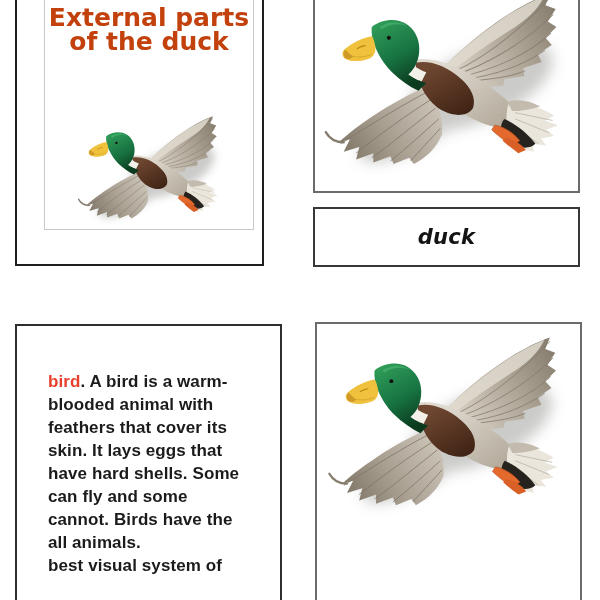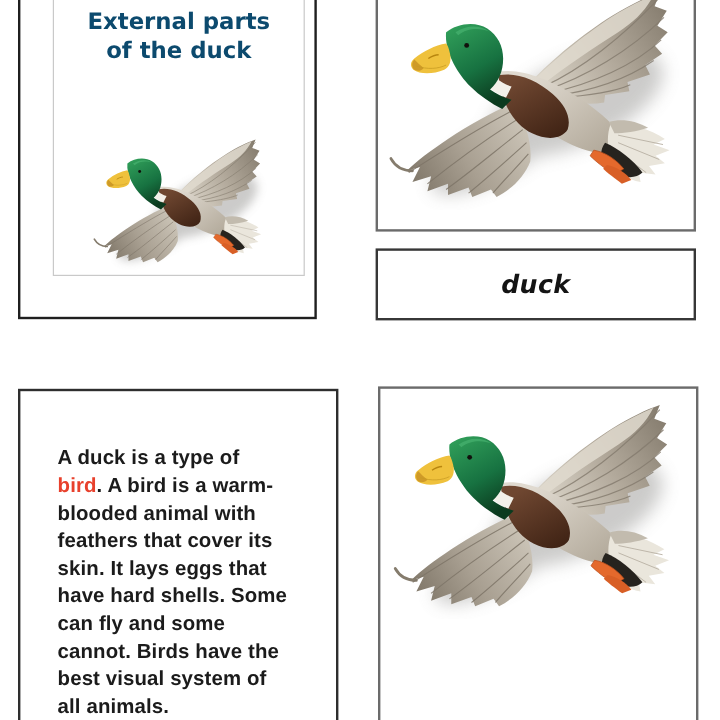--- a/index.html
+++ b/index.html
@@ -6,21 +6,21 @@
   body{
     width:600px;height:600px;position:relative;overflow:hidden;background:#ffffff;
     font-family:"DejaVu Sans","Liberation Sans",sans-serif;color:#171717;
   }
   .card{position:absolute;background:#ffffff;box-sizing:border-box;}
   
   #title-card{left:15px;top:-34px;width:249px;height:300px;border:2px solid #1f1f1f;}
   #title-inner{position:absolute;left:27px;top:20px;width:210px;height:242px;
     border:1px solid #c9c9c9;box-sizing:border-box;text-align:center;background:#fff;}
   #card-title{margin:28px 0 0;font-size:24px;font-weight:700;letter-spacing:.2px;color:#151515;}
-  #subtitle{margin-top:17px;font-size:19px;font-weight:700;line-height:24px;color:#0c4a6e;}
+  #subtitle{margin-top:17px;font-size:25px;font-weight:700;line-height:24px;color:#c2410c;}
   #duck-small{position:absolute;left:30px;top:124px;width:150px;height:112px;}
   
   #picture-card-top{left:313px;top:-36px;width:267px;height:229px;border:2px solid #6b6b6b;overflow:hidden;}
   #duck-top{position:absolute;left:5px;top:22px;width:250px;height:187px;}
   
   #label-card{left:313px;top:207px;width:267px;height:60px;border:2px solid #373737;
     display:flex;align-items:center;justify-content:center;font-style:italic;}
   #duck-label{font-size:21px;font-weight:700;color:#141414;letter-spacing:.3px;}
   
   #description-card{left:15px;top:324px;width:267px;height:290px;border:2px solid #2e2e2e;overflow:hidden;}
@@ -150,30 +150,29 @@
       <use href="#duck-art"></use>
     </svg>
 </div>
 
 <div class="card" id="label-card">
   <span id="duck-label">duck</span>
 </div>
 
 <div class="card" id="description-card">
   <div id="description">
-    <div><span class="hl"></span><span>A duck is a type of</span></div>
     <div><span class="hl">bird</span><span>. A bird is a warm-</span></div>
     <div><span class="hl"></span><span>blooded animal with</span></div>
     <div><span class="hl"></span><span>feathers that cover its</span></div>
     <div><span class="hl"></span><span>skin. It lays eggs that</span></div>
     <div><span class="hl"></span><span>have hard shells. Some</span></div>
     <div><span class="hl"></span><span>can fly and some</span></div>
     <div><span class="hl"></span><span>cannot. Birds have the</span></div>
+    <div><span class="hl"></span><span>all animals.</span></div>
     <div><span class="hl"></span><span>best visual system of</span></div>
-    <div><span class="hl"></span><span>all animals.</span></div>
   </div>
 </div>
 
 <div class="card" id="picture-card-bottom">
   <svg id="duck-bottom" role="img" aria-label="mallard duck in flight">
       <use href="#duck-art"></use>
     </svg>
 </div>
 
 </body></html>

